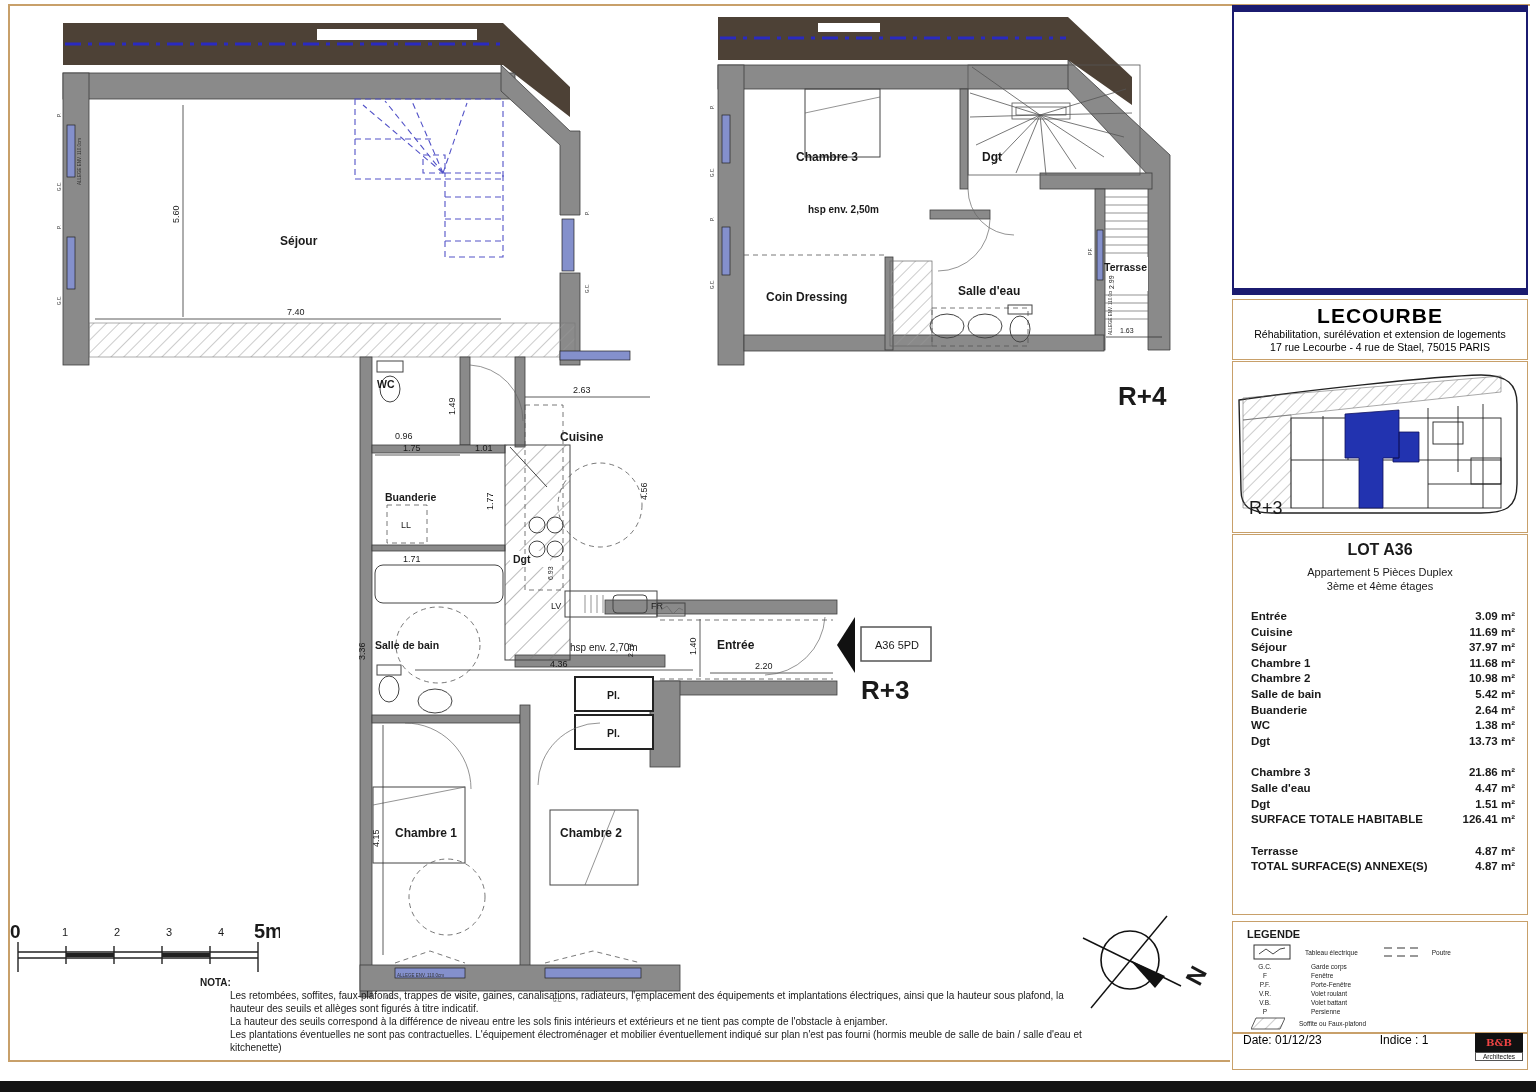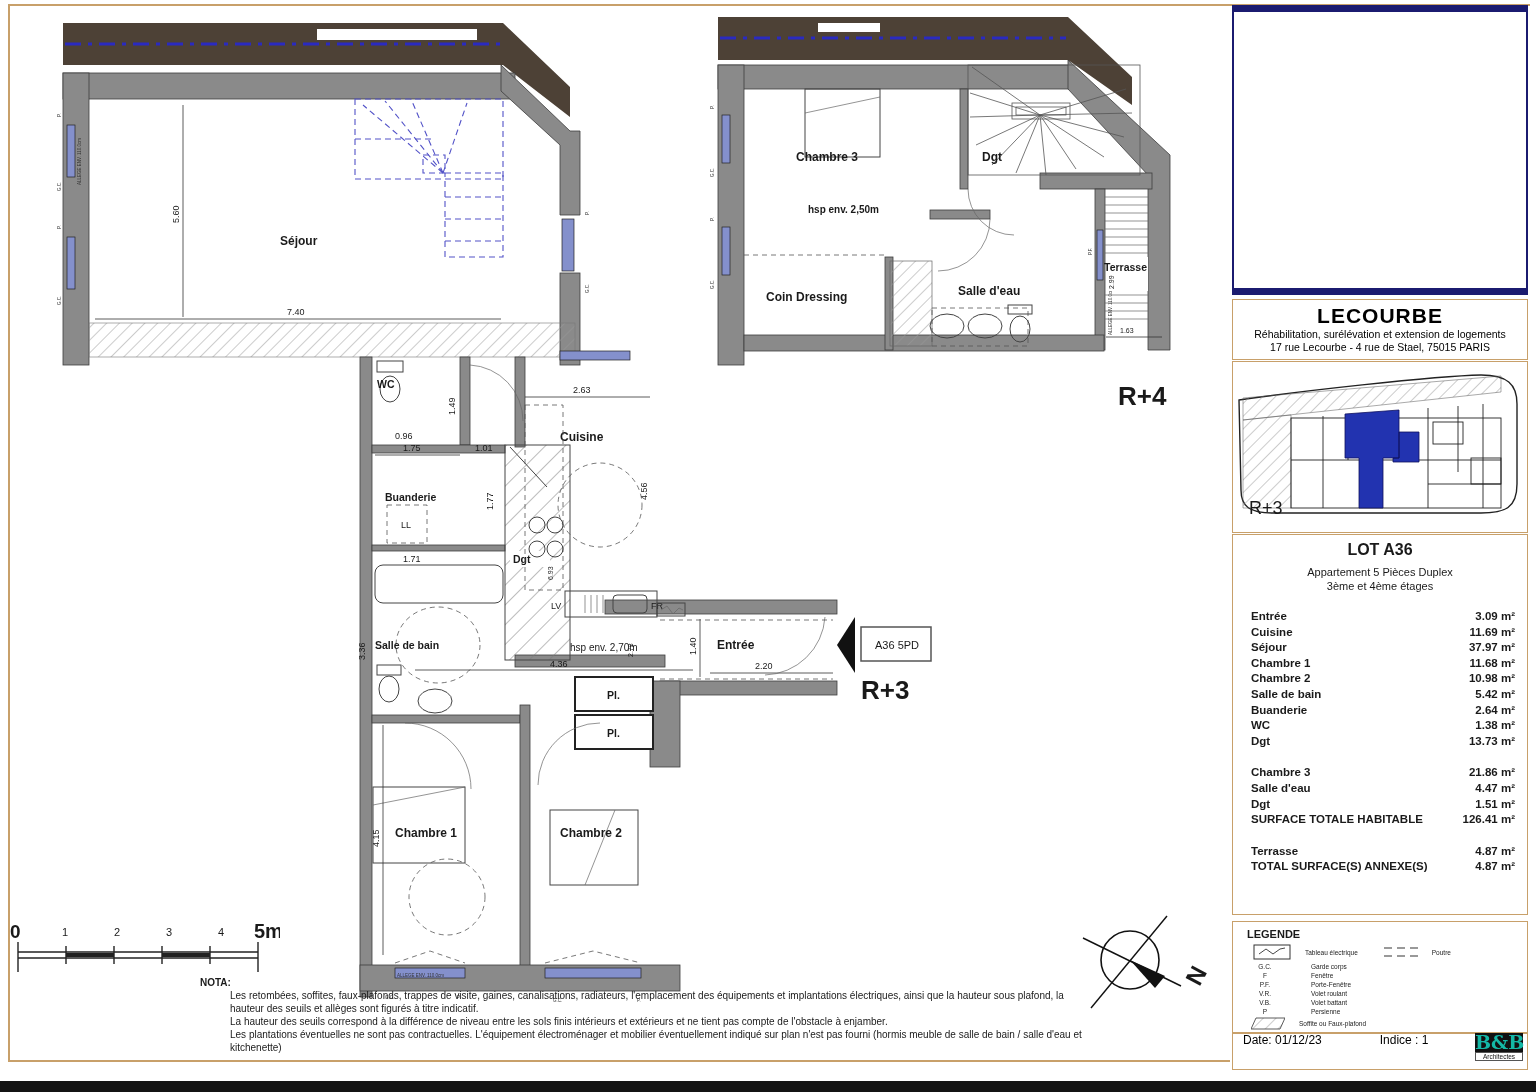--- a/index.html
+++ b/index.html
@@ -36,21 +36,21 @@
            font-size:11.5px;font-weight:bold;line-height:15.6px;}
   .legend-title{font-size:11px;font-weight:bold;padding:6px 0 2px 14px;}
   .lg-row{display:flex;align-items:center;font-size:6.5px;line-height:9px;color:#222;}
   .lg-abbr{width:64px;text-align:center;font-size:6.5px;}
   .lg-lab{margin-left:14px;}
   .foot{position:absolute;left:1232px;top:1032px;width:296px;height:38px;border:1px solid #c8a06a;
         box-sizing:border-box;display:flex;align-items:flex-start;}
   .foot .d{font-size:12px;margin-left:10px;}
   .foot .i{font-size:12px;margin-left:58px;}
   .bb{margin-left:auto;margin-right:4px;text-align:center;}
-  .bb-black{background:#111;color:#14b8a6;width:48px;height:19px;font-size:19px;font-weight:bold;
+  .bb-black{background:#111;color:#ef4444;width:48px;height:19px;font-size:10px;font-weight:bold;
             font-family:"DejaVu Serif",serif;line-height:19px;}
   .bb-sub{font-size:6.5px;border:0.5px solid #555;line-height:7px;color:#111;}
   .nota{position:absolute;left:200px;top:976px;width:900px;font-size:10px;line-height:13px;}
   .nota b{font-size:10px;}
   .nota .nl{margin-left:30px;}
 </style>
 </head>
 <body>
 
 <svg width="0" height="0" style="position:absolute">

